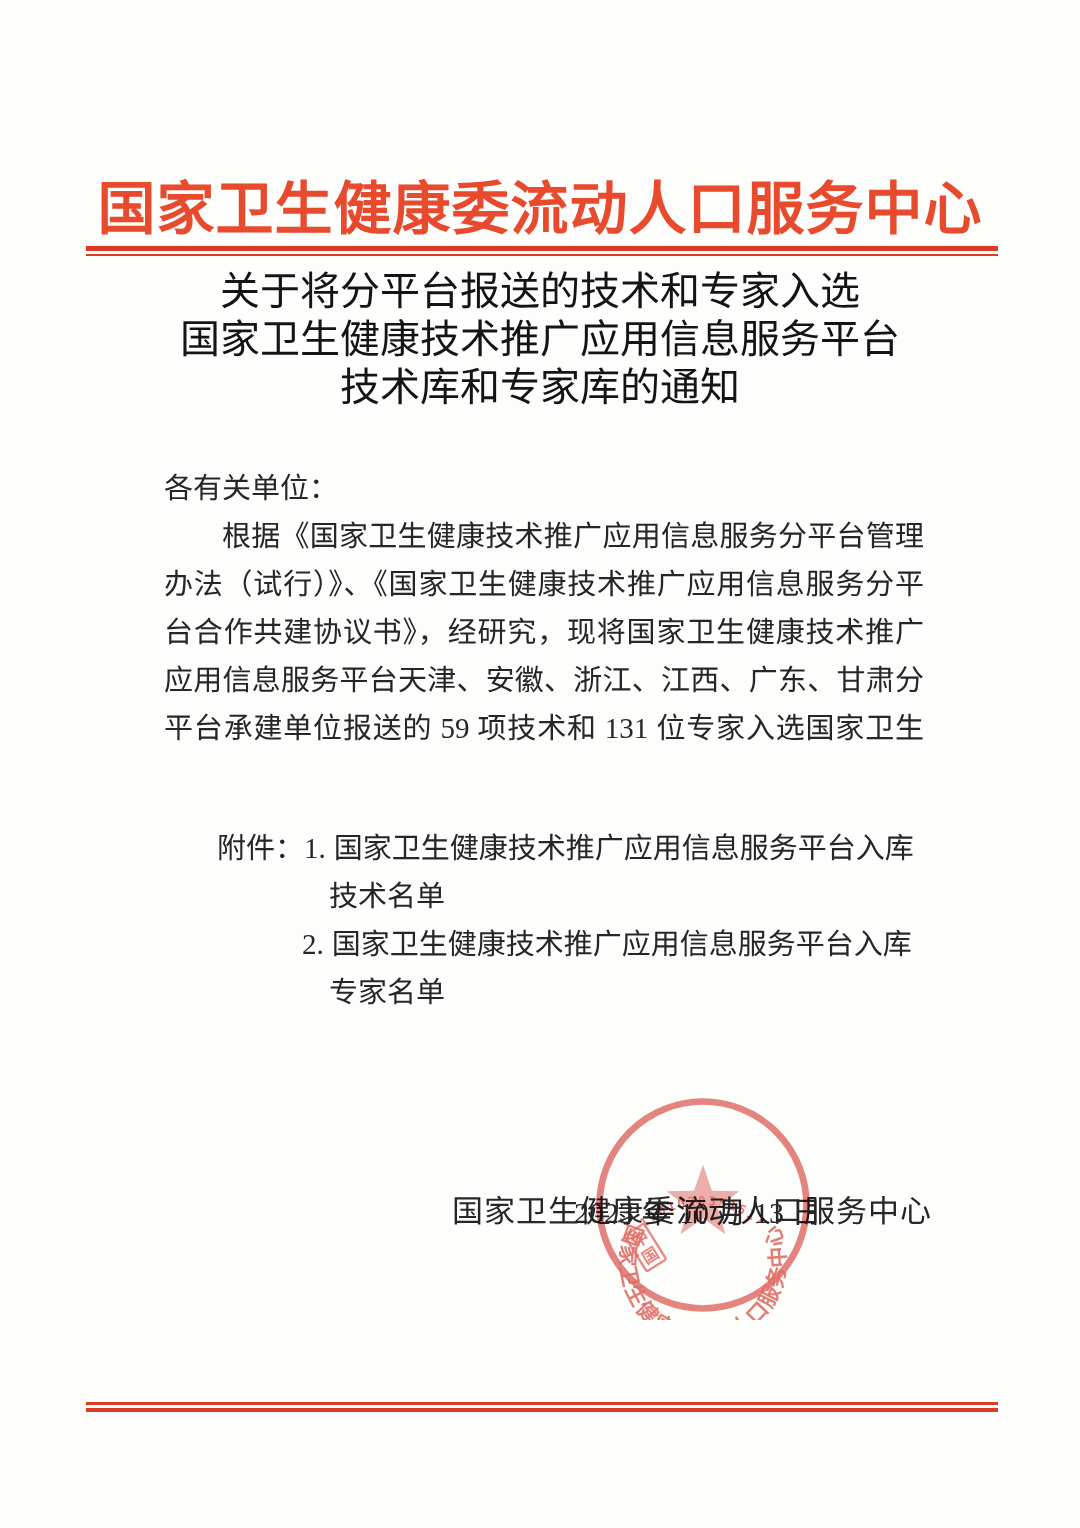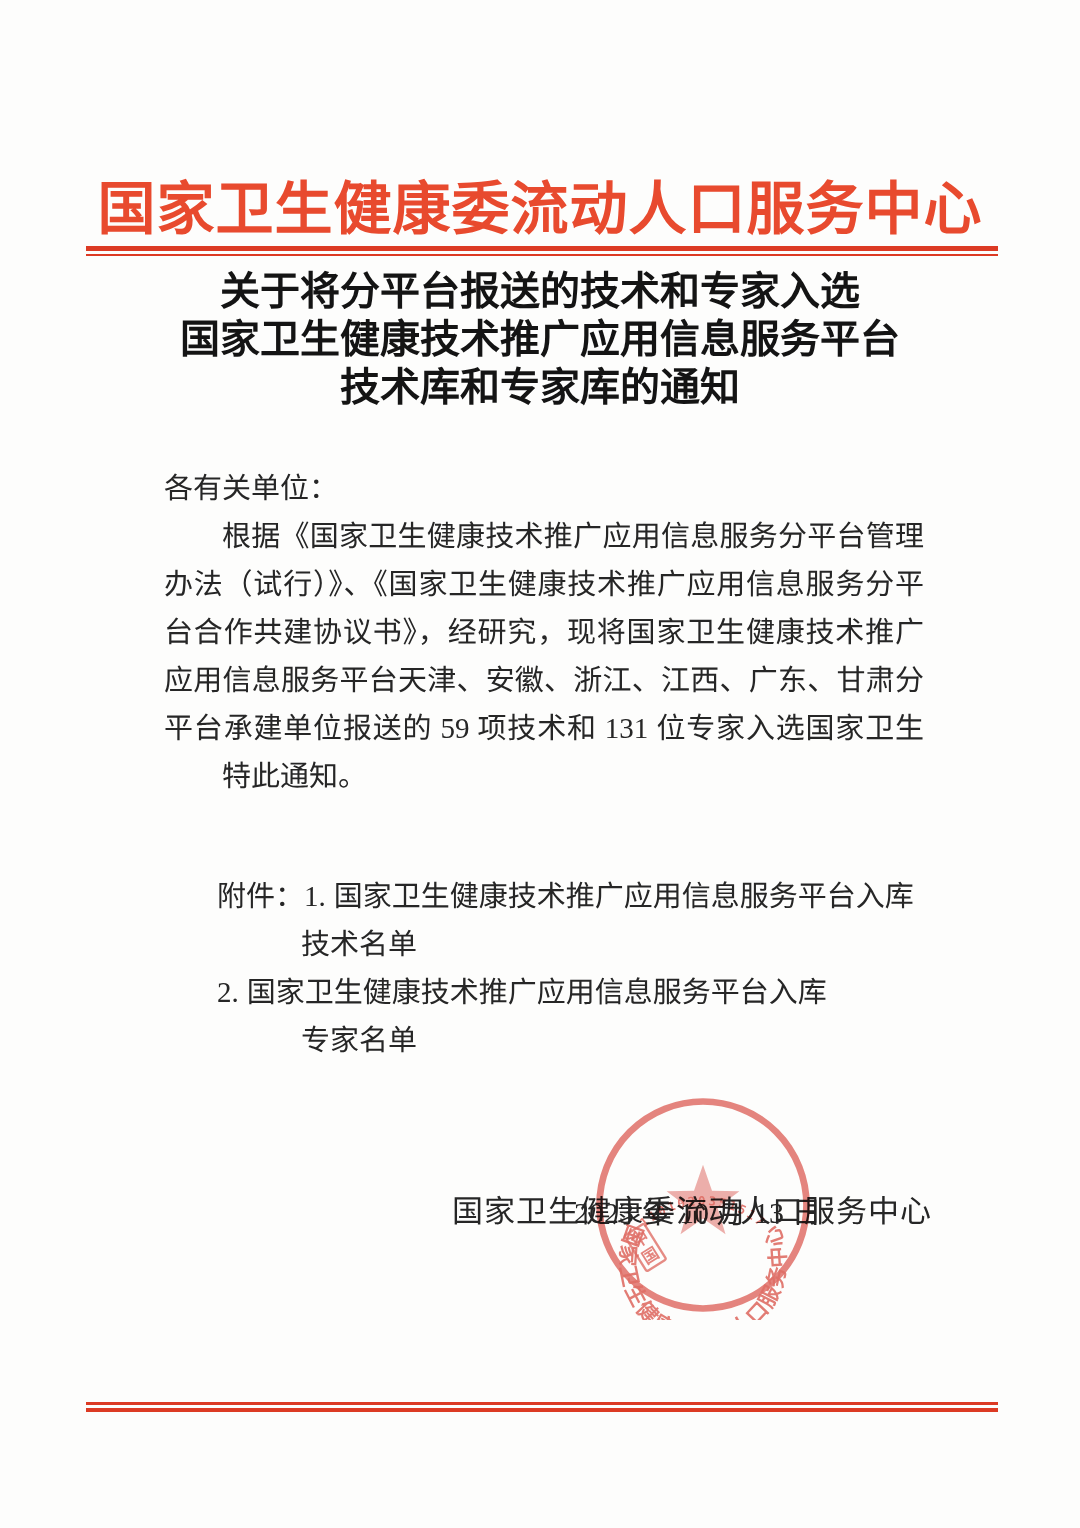--- a/index.html
+++ b/index.html
@@ -29,45 +29,45 @@
     white-space:nowrap;
   }
   .masthead-rule{position:absolute;top:246px;left:86px;width:912px;}
   .masthead-rule .rule-thick{height:5px;background:var(--rule_red);}
   .masthead-rule .rule-gap{height:3px;}
   .masthead-rule .rule-thin{height:2px;background:var(--rule_red);}
   
   .doc-title{
     position:absolute;top:268px;left:0;width:100%;
     text-align:center;
-    font-size:40px;font-weight:bold;line-height:48px;
+    font-size:40px;font-weight:normal;line-height:48px;
     color:var(--title_black);
   }
   
   .body-text{
     position:absolute;top:464px;left:164px;width:760px;
     font-size:29px;line-height:48px;
   }
   .bline{white-space:nowrap;}
   .bline.j{
     white-space:normal;
     text-align:justify;
     text-align-last:justify;
     overflow:hidden;height:48px;
   }
   .indent{text-indent:58px;}
   
   .attachments{
-    position:absolute;top:872px;left:217px;width:740px;
+    position:absolute;top:824px;left:217px;width:740px;
     font-size:29px;line-height:48px;
   }
   .att-row{white-space:nowrap;}
   .att-num{display:inline-block;margin-right:8px;}
-  .att-row.second{}
-  .att-line2{margin-left:84px;white-space:nowrap;}
+  .att-row.second{margin-left:85px;}
+  .att-line2{margin-left:112px;white-space:nowrap;}
   
   .sig-org{
     position:absolute;top:1186px;left:452px;
     font-size:31px;letter-spacing:1px;white-space:nowrap;
   }
   .sig-date{
     position:absolute;top:1188px;left:574px;
     font-size:30px;white-space:nowrap;
   }
   
@@ -120,21 +120,20 @@
     <div>技术库和专家库的通知</div>
   </div>
 
   <div class="body-text">
     <div class="bline">各有关单位：</div>
     <div class="bline j indent">根据《国家卫生健康技术推广应用信息服务分平台管理</div>
     <div class="bline j">办法（试行）》、《国家卫生健康技术推广应用信息服务分平</div>
     <div class="bline j">台合作共建协议书》，经研究，现将国家卫生健康技术推广</div>
     <div class="bline j">应用信息服务平台天津、安徽、浙江、江西、广东、甘肃分</div>
     <div class="bline j">平台承建单位报送的 59 项技术和 131 位专家入选国家卫生</div>
-    <div class="bline indent">特此通知。</div>
   </div>
 
   <div class="attachments">
     <div class="att-row">
       <span class="att-label">附件：</span><span class="att-num">1.</span><span>国家卫生健康技术推广应用信息服务平台入库</span>
     </div>
     <div class="att-line2">技术名单</div>
     <div class="att-row second">
       <span class="att-num">2.</span><span>国家卫生健康技术推广应用信息服务平台入库</span>
     </div>

